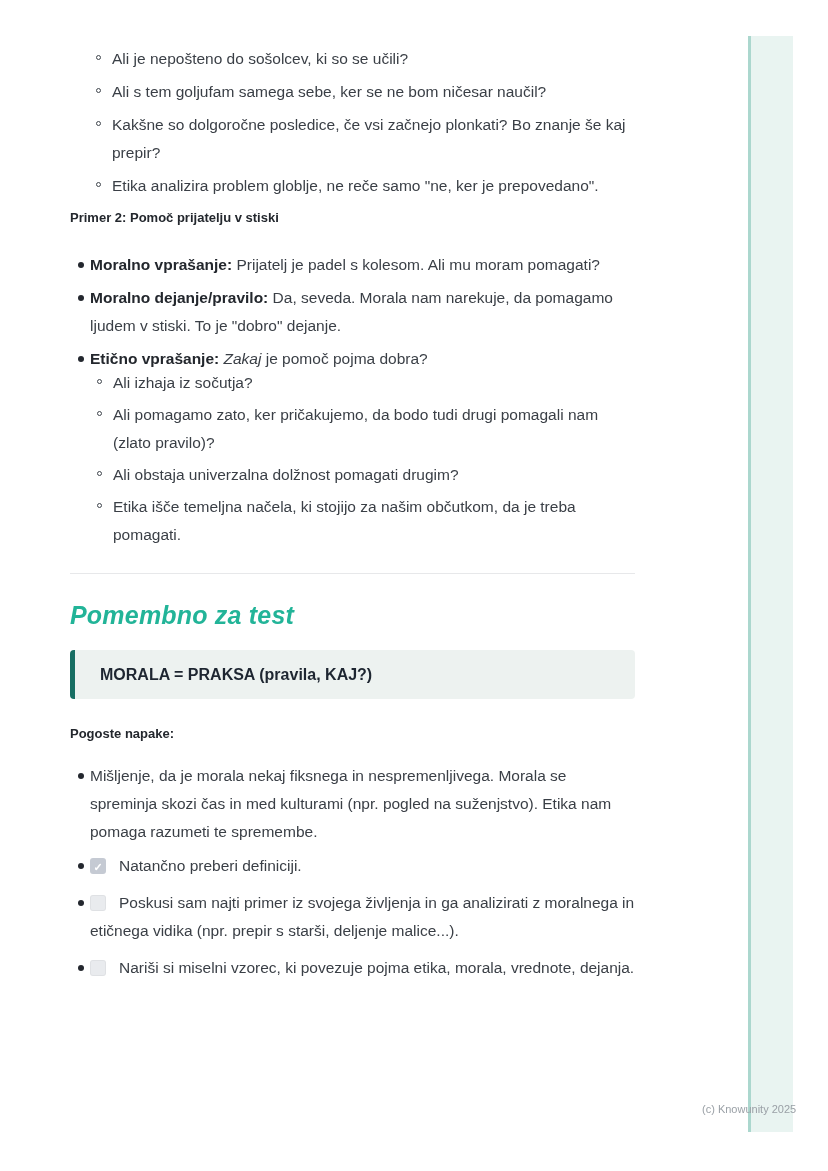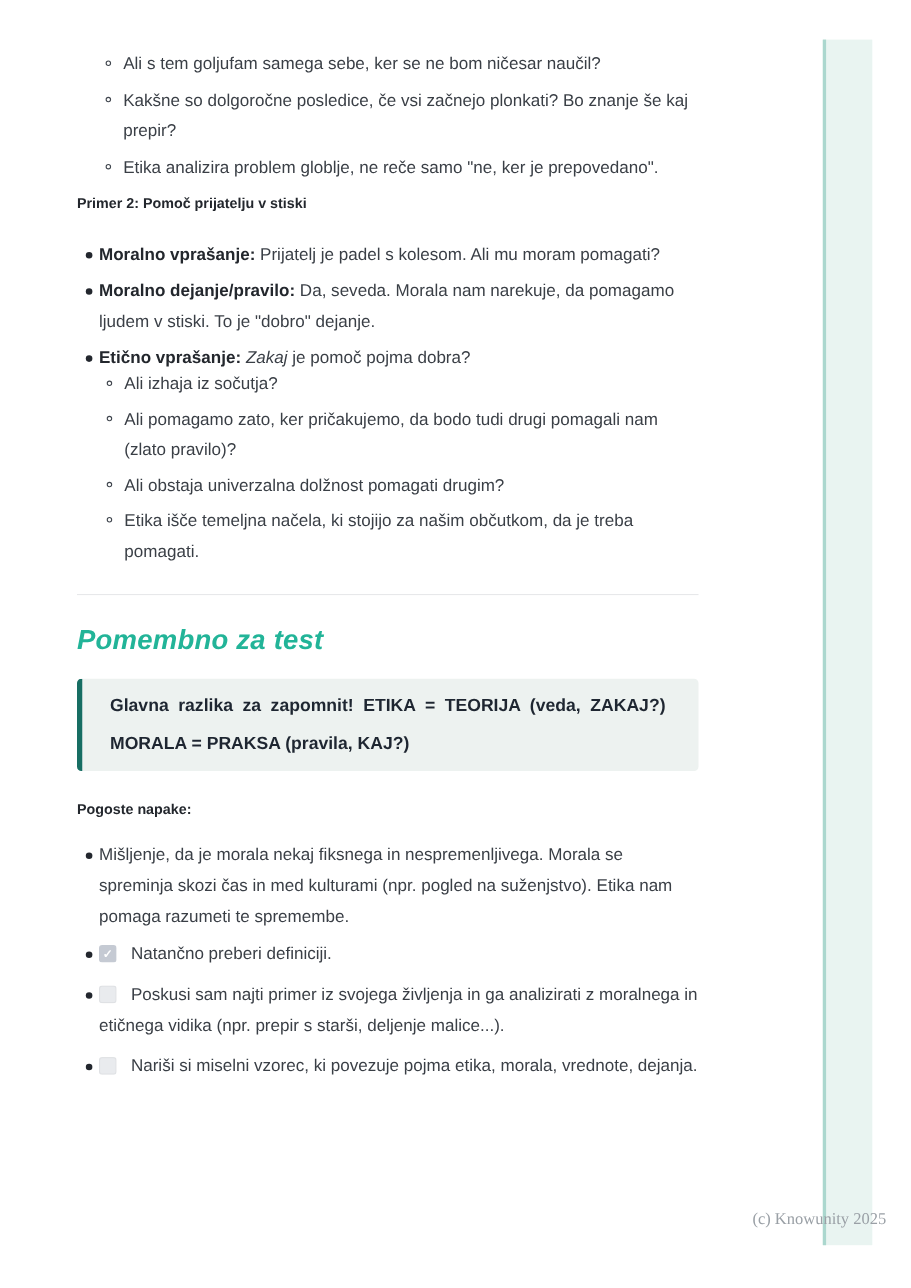--- a/index.html
+++ b/index.html
@@ -64,34 +64,40 @@
     content:"\2713";position:absolute;inset:0;color:#ffffff;
     font-size:11px;line-height:16px;text-align:center;font-weight:bold;
   }
   .checklist .li{margin-bottom:9px;}
 
   .sidebar{
     position:absolute;left:748px;top:36px;width:45px;height:1096px;
     background:var(--sidebar-fill);border-left:3px solid var(--sidebar-edge);
   }
   .watermark{
-    position:absolute;left:684px;top:1101px;z-index:5;
-    font-size:15px;line-height:16px;color:var(--watermark);white-space:nowrap;font-family:Liberation Serif, serif;
+    position:absolute;left:702px;top:1101px;z-index:5;
+    font-size:11px;line-height:16px;color:var(--watermark);white-space:nowrap;
   }
 </style>
 </head>
 <body>
 
 <div class="content">
 
   <ul class="clist clist-pad">
     <li class="li">
       <span class="marker-cell">
           <span class="circle"></span>
         </span>
+      <div class="li-text">Ali je nepošteno do sošolcev, ki so se učili?</div>
+    </li>
+    <li class="li">
+      <span class="marker-cell">
+          <span class="circle"></span>
+        </span>
       <div class="li-text">Ali s tem goljufam samega sebe, ker se ne bom ničesar naučil?</div>
     </li>
     <li class="li">
       <span class="marker-cell">
           <span class="circle"></span>
         </span>
       <div class="li-text">Kakšne so dolgoročne posledice, če vsi začnejo plonkati? Bo znanje še kaj prepir?</div>
     </li>
     <li class="li">
       <span class="marker-cell">
@@ -150,21 +156,20 @@
         </ul>
       </div>
     </li>
   </ul>
 
   <div class="divider"></div>
 
   <h2 class="teal">Pomembno za test</h2>
 
   <div class="callout">
-    <p class="just">Glavna razlika za zapomnit! ETIKA = TEORIJA (veda, ZAKAJ?)</p>
     <p>MORALA = PRAKSA (pravila, KAJ?)</p>
   </div>
 
   <h3 class="subhead subhead2">Pogoste napake:</h3>
 
   <ul class="dlist">
     <li class="li" style="margin-bottom:6px;">
       <span class="marker-cell">
           <span class="disc"></span>
         </span>

